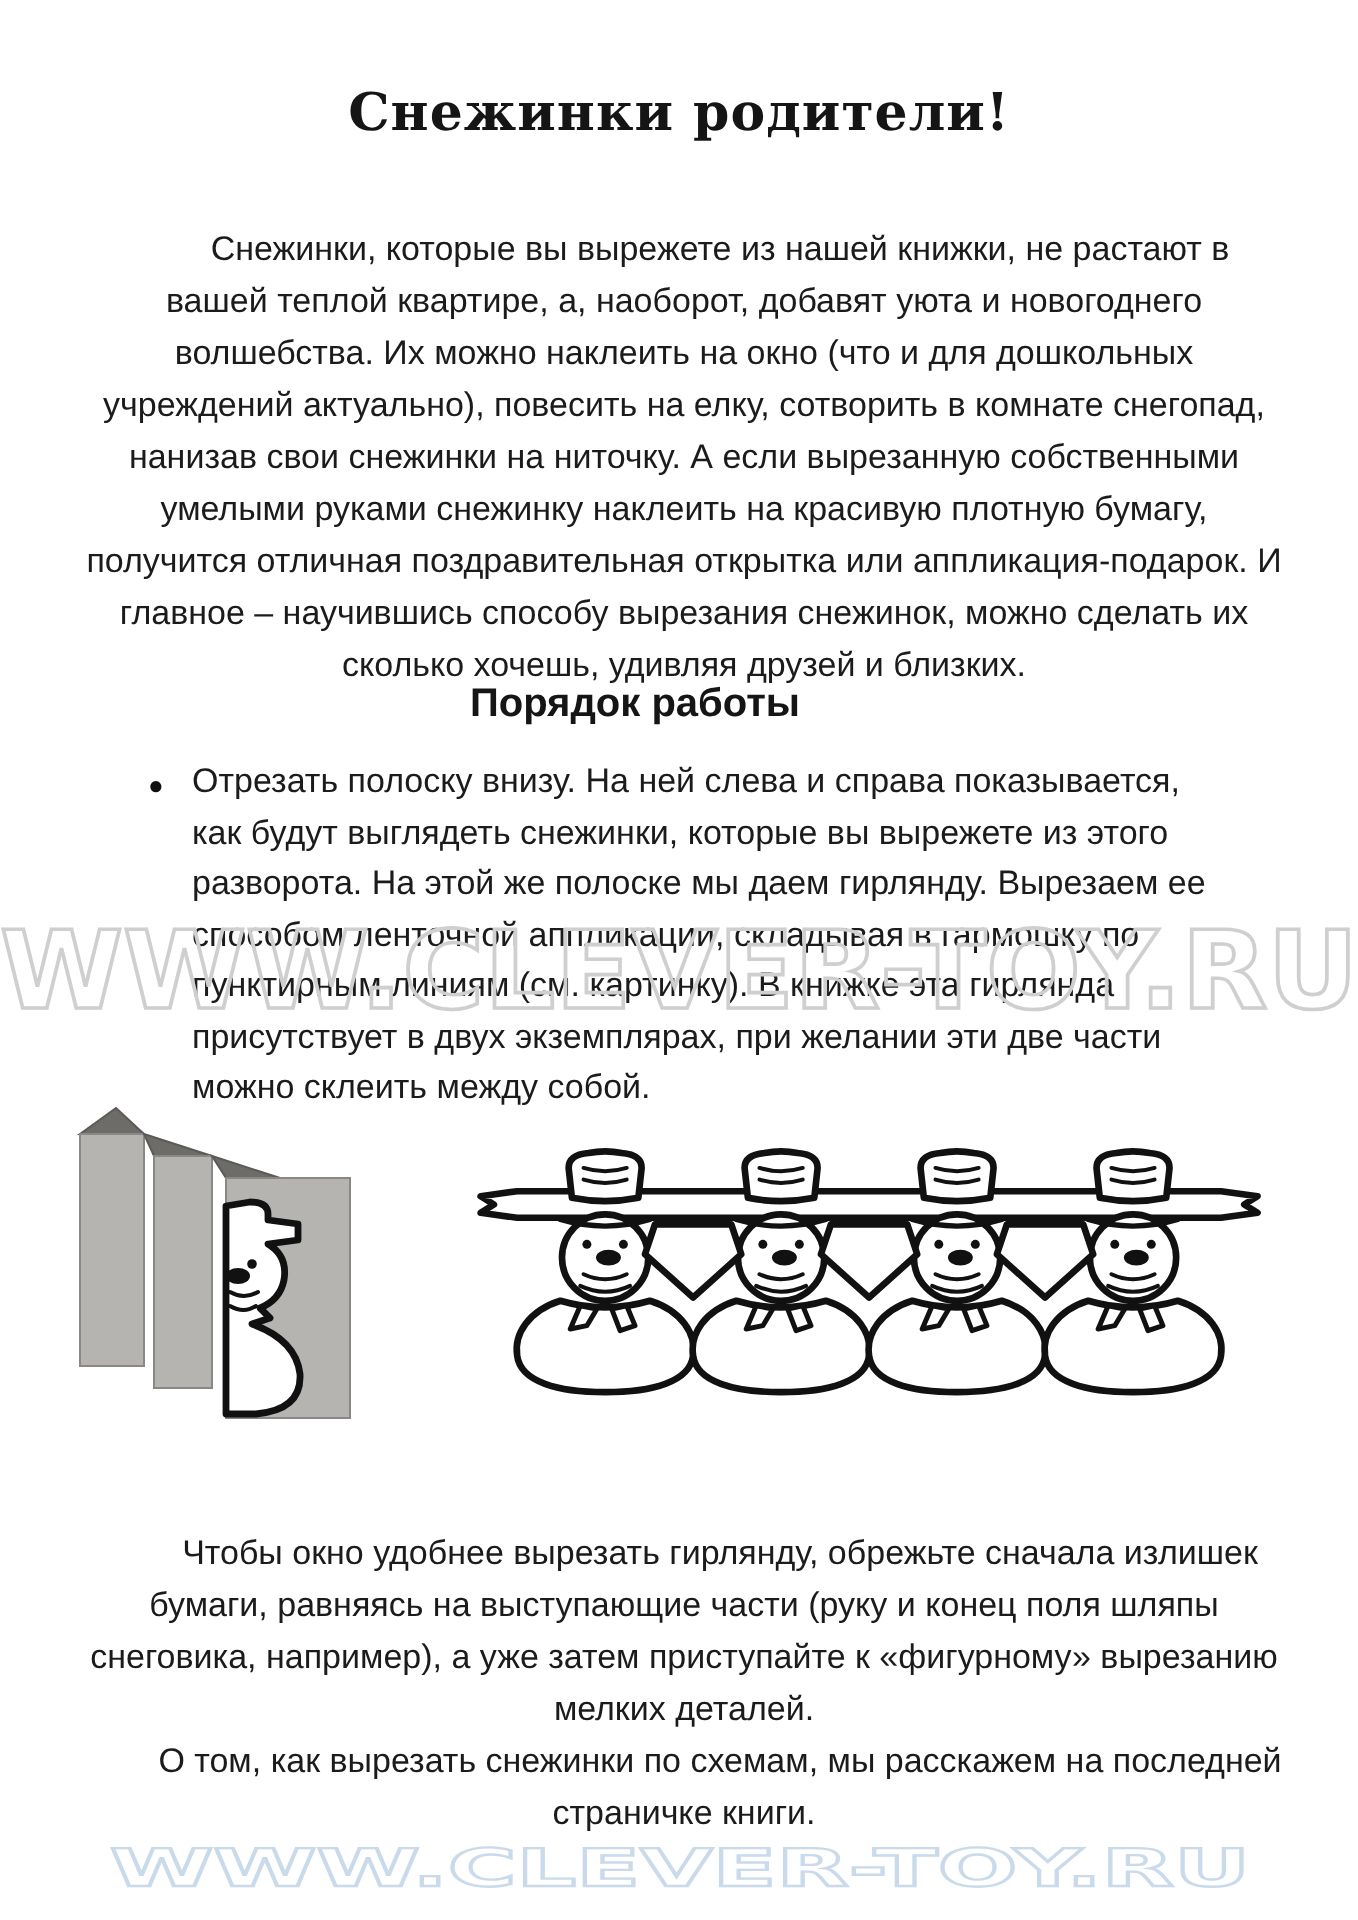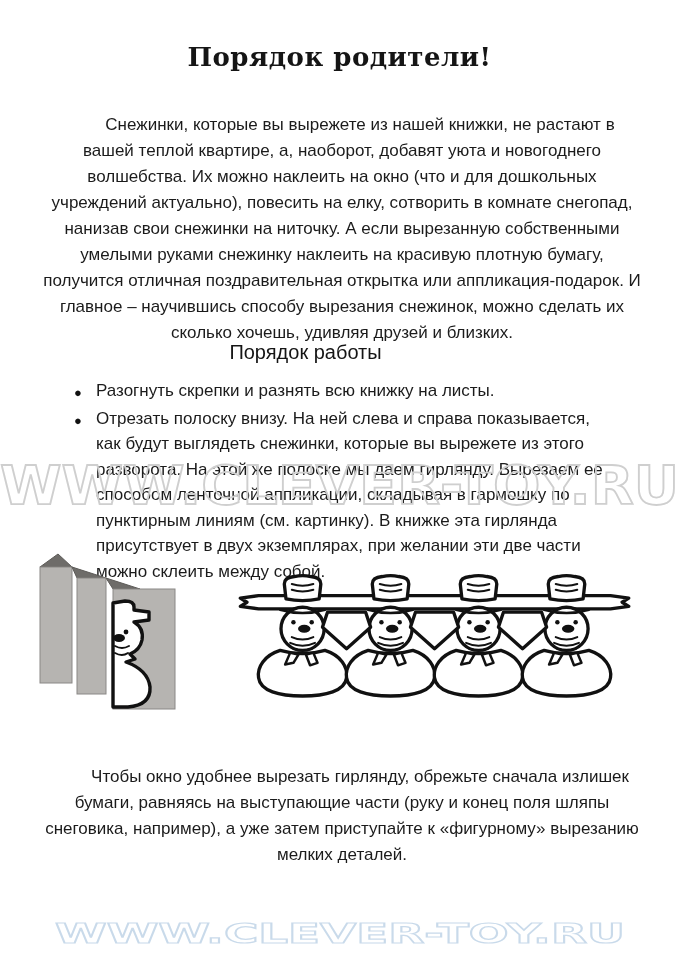--- a/index.html
+++ b/index.html
@@ -15,22 +15,22 @@
     text-align:center; font-family:"DejaVu Serif", serif;
     font-size:26px; font-weight:bold; letter-spacing:0.5px; color:#151515;
   }
 
   .para { font-size:17px; line-height:26px; margin:0;text-align:center; }
   .indent { text-indent:36px; }
 
   #intro { position:absolute; top:112px; left:42px; width:600px; }
 
   .section-heading {
-    position:absolute; top:341px; left:0; width:611px; margin:0;
-    text-align:center; font-size:20px; font-weight:normal; color:#151515;
+    position:absolute; top:341px; left:12px; width:611px; margin:0;
+    text-align:center; font-size:20px; font-weight:bold; color:#151515;
   }
 
   .list { position:absolute; top:378px; left:74px; width:542px; }
   .list-item {
     position:relative; padding-left:22px; margin:0 0 2px 0;
     font-size:17px; line-height:25.5px;
   }
   .list-item::before {
     content:"●"; position:absolute; left:0; top:2px; font-size:13px; color:#111;
   }
@@ -40,30 +40,27 @@
 
   .illus { position:absolute; top:546px; left:30px; }
 
   #outro { position:absolute; top:764px; left:42px; width:600px; }
 </style>
 </head>
 <body>
 
 <div class="page">
 
-  <h1 class="title">Порядок родители!</h1>
+  <h1 class="title">Снежинки родители!</h1>
 
   <p class="para indent" id="intro">Снежинки, которые вы вырежете из нашей книжки, не растают в вашей теплой квартире, а, наоборот, добавят уюта и новогоднего волшебства. Их можно наклеить на окно (что и для дошкольных учреждений актуально), повесить на елку, сотворить в комнате снегопад, нанизав свои снежинки на ниточку. А если вырезанную собственными умелыми руками снежинку наклеить на красивую плотную бумагу, получится отличная поздравительная открытка или аппликация-подарок. И главное – научившись способу вырезания снежинок, можно сделать их сколько хочешь, удивляя друзей и близких.</p>
 
   <h2 class="section-heading">Порядок работы</h2>
 
   <div class="list">
-    <div class="list-item">
-      <span>Разогнуть скрепки и разнять всю книжку на листы.</span>
-    </div>
     <div class="list-item">
       <span>Отрезать полоску внизу. На ней слева и справа показывается, как будут выглядеть снежинки, которые вы вырежете из этого разворота. На этой же полоске мы даем гирлянду. Вырезаем ее способом ленточной аппликации, складывая в гармошку по пунктирным линиям (см. картинку). В книжке эта гирлянда присутствует в двух экземплярах, при желании эти две части можно склеить между собой.</span>
     </div>
   </div>
 
   <svg class="wm-mid" width="679" height="80">
     <text x="0" y="60" textLength="679" lengthAdjust="spacingAndGlyphs" font-family="DejaVu Sans, sans-serif" font-weight="bold" font-size="54" fill="none" stroke-width="1.8" stroke="#cfcfcf">WWW.CLEVER-TOY.RU</text>
   </svg>
 
   <div class="illus">
@@ -120,19 +117,20 @@
         <use href="#sm" x="397" y="0"></use>
         <use href="#pent" x="132" y="0"></use>
         <use href="#pent" x="238" y="0"></use>
         <use href="#pent" x="344" y="0"></use>
       </g>
     </svg>
   </div>
 
   <div id="outro">
     <p class="para indent">Чтобы окно удобнее вырезать гирлянду, обрежьте сначала излишек бумаги, равняясь на выступающие части (руку и конец поля шляпы снеговика, например), а уже затем приступайте к «фигурному» вырезанию мелких деталей.</p>
+    <p class="para indent">О том, как вырезать снежинки по схемам, мы расскажем на последней страничке книги.</p>
   </div>
 
   <svg class="wm-bottom" width="679" height="40">
     <text x="55" y="29" textLength="570" lengthAdjust="spacingAndGlyphs" font-family="DejaVu Sans, sans-serif" font-weight="bold" font-size="26" fill="none" stroke-width="1.2" stroke="#9dbcda">WWW.CLEVER-TOY.RU</text>
   </svg>
 
 </div>
 
 </body></html>

